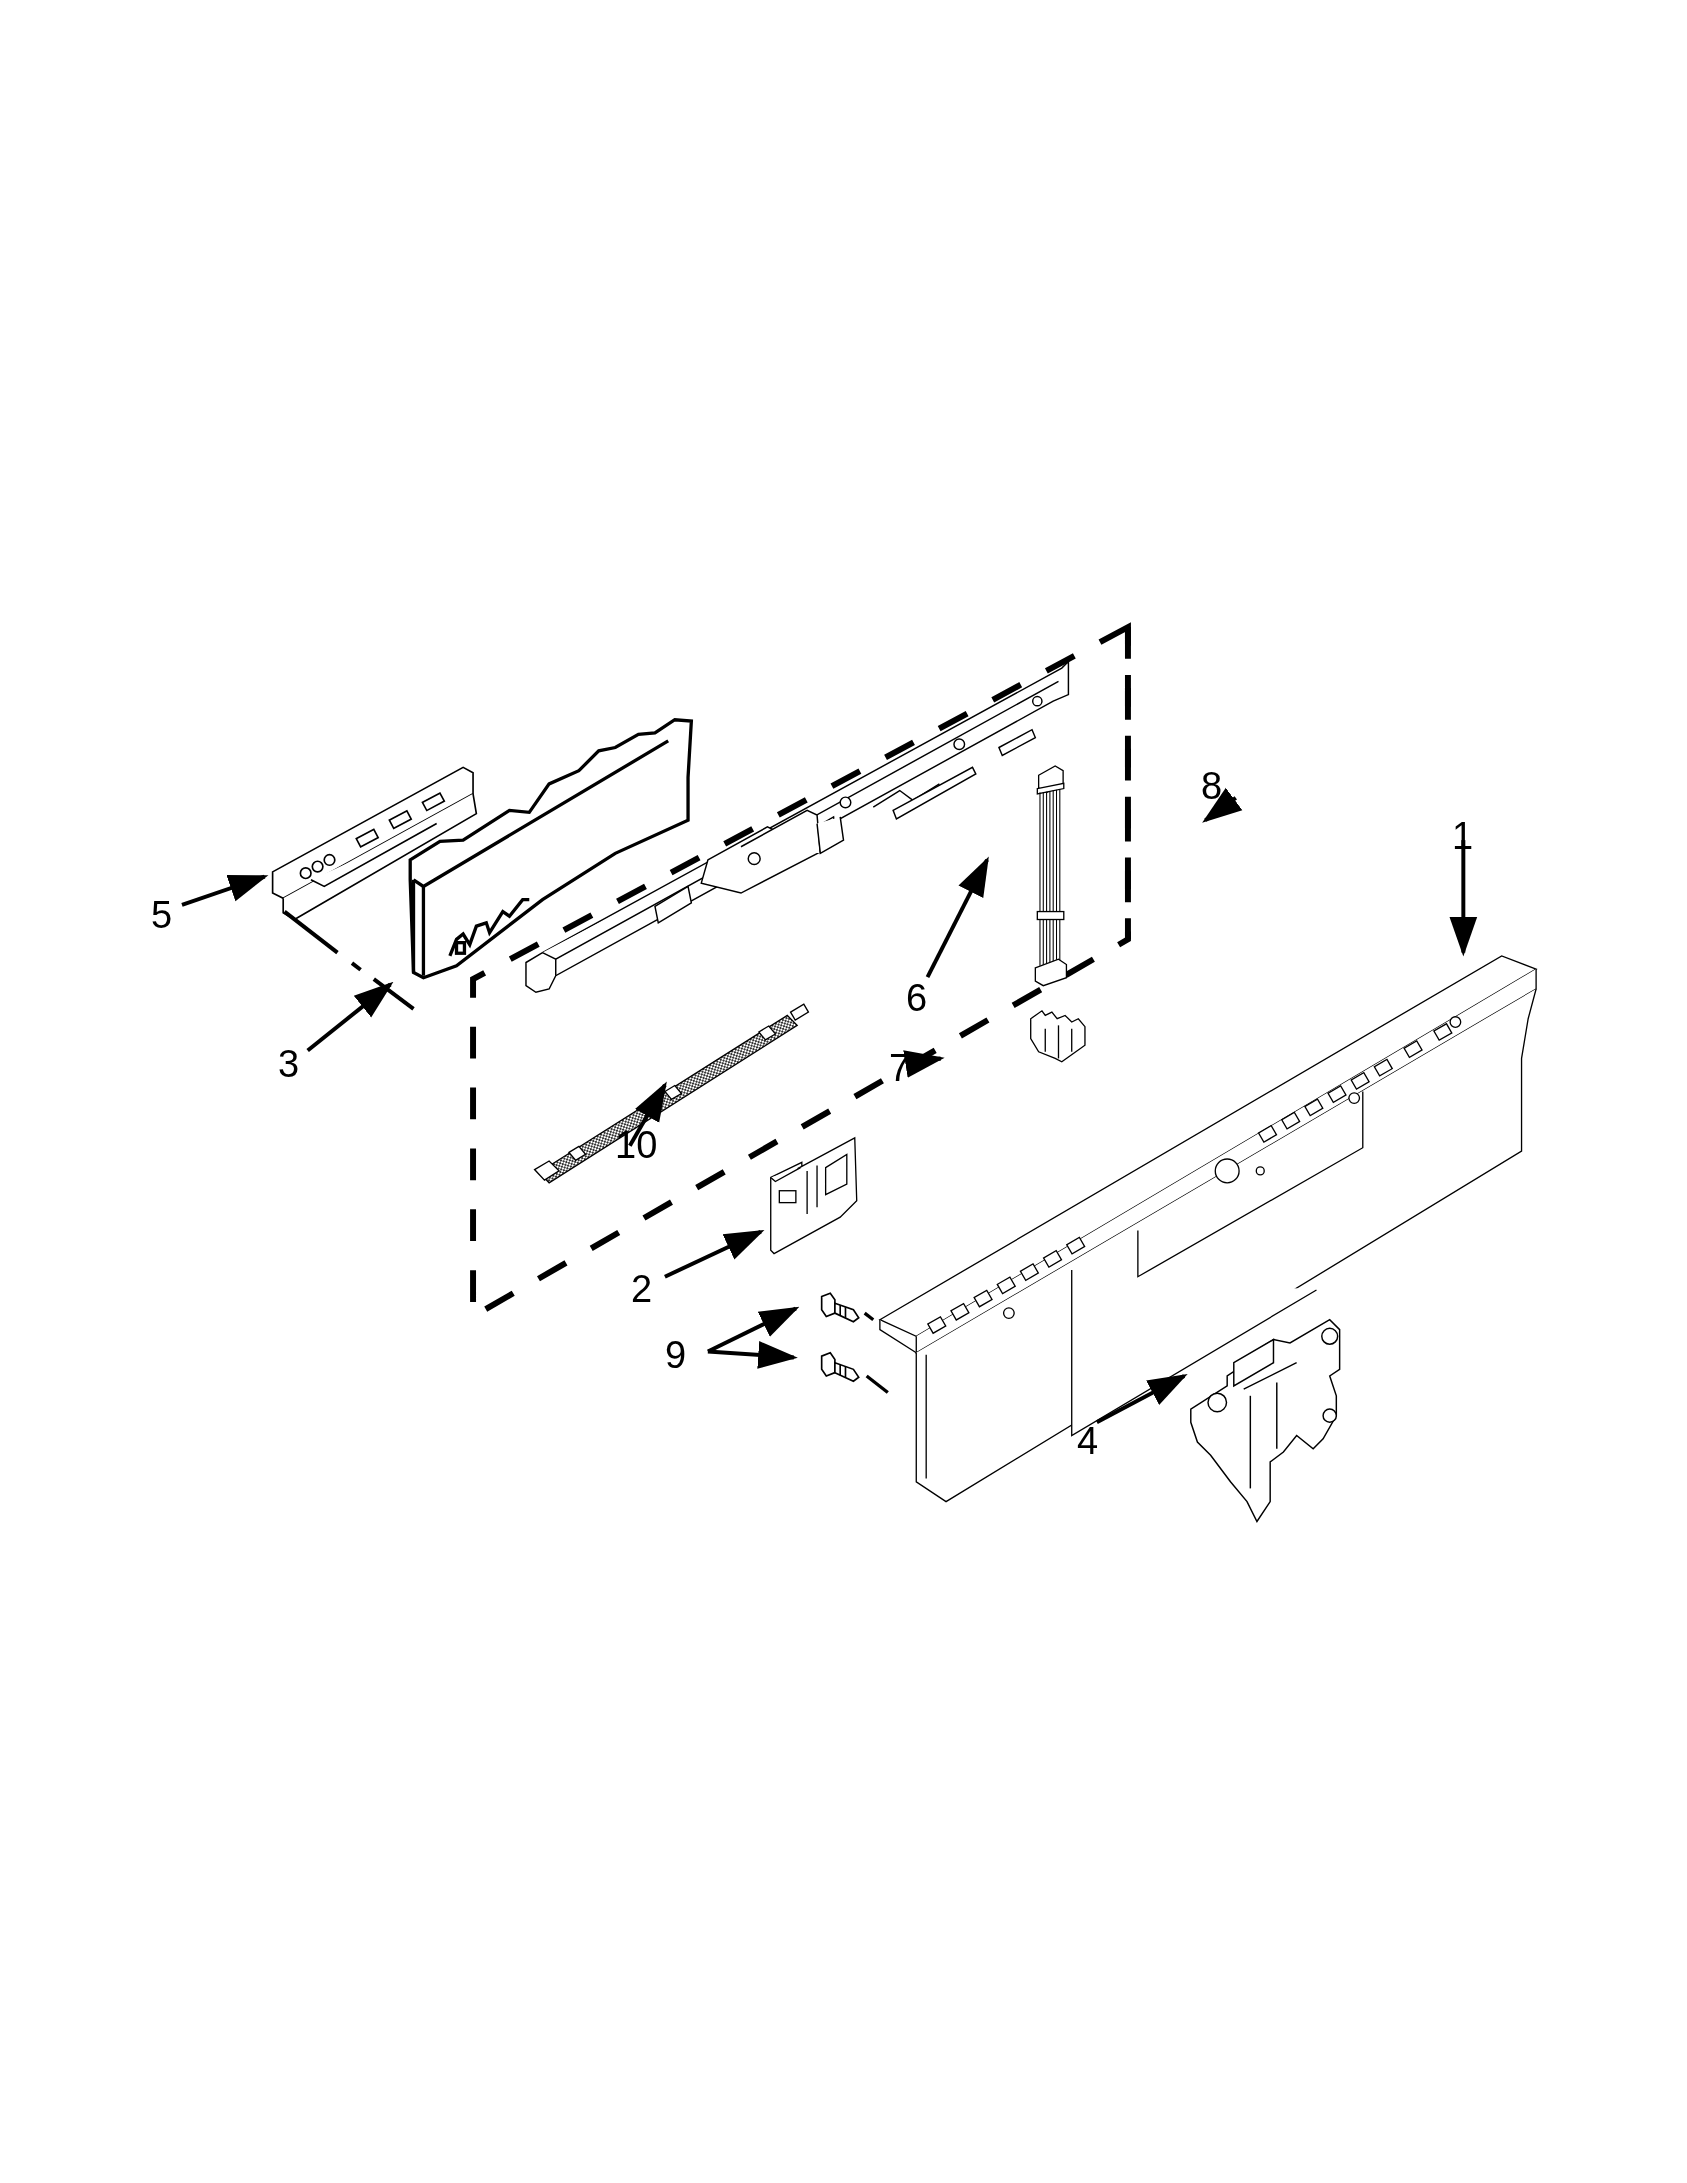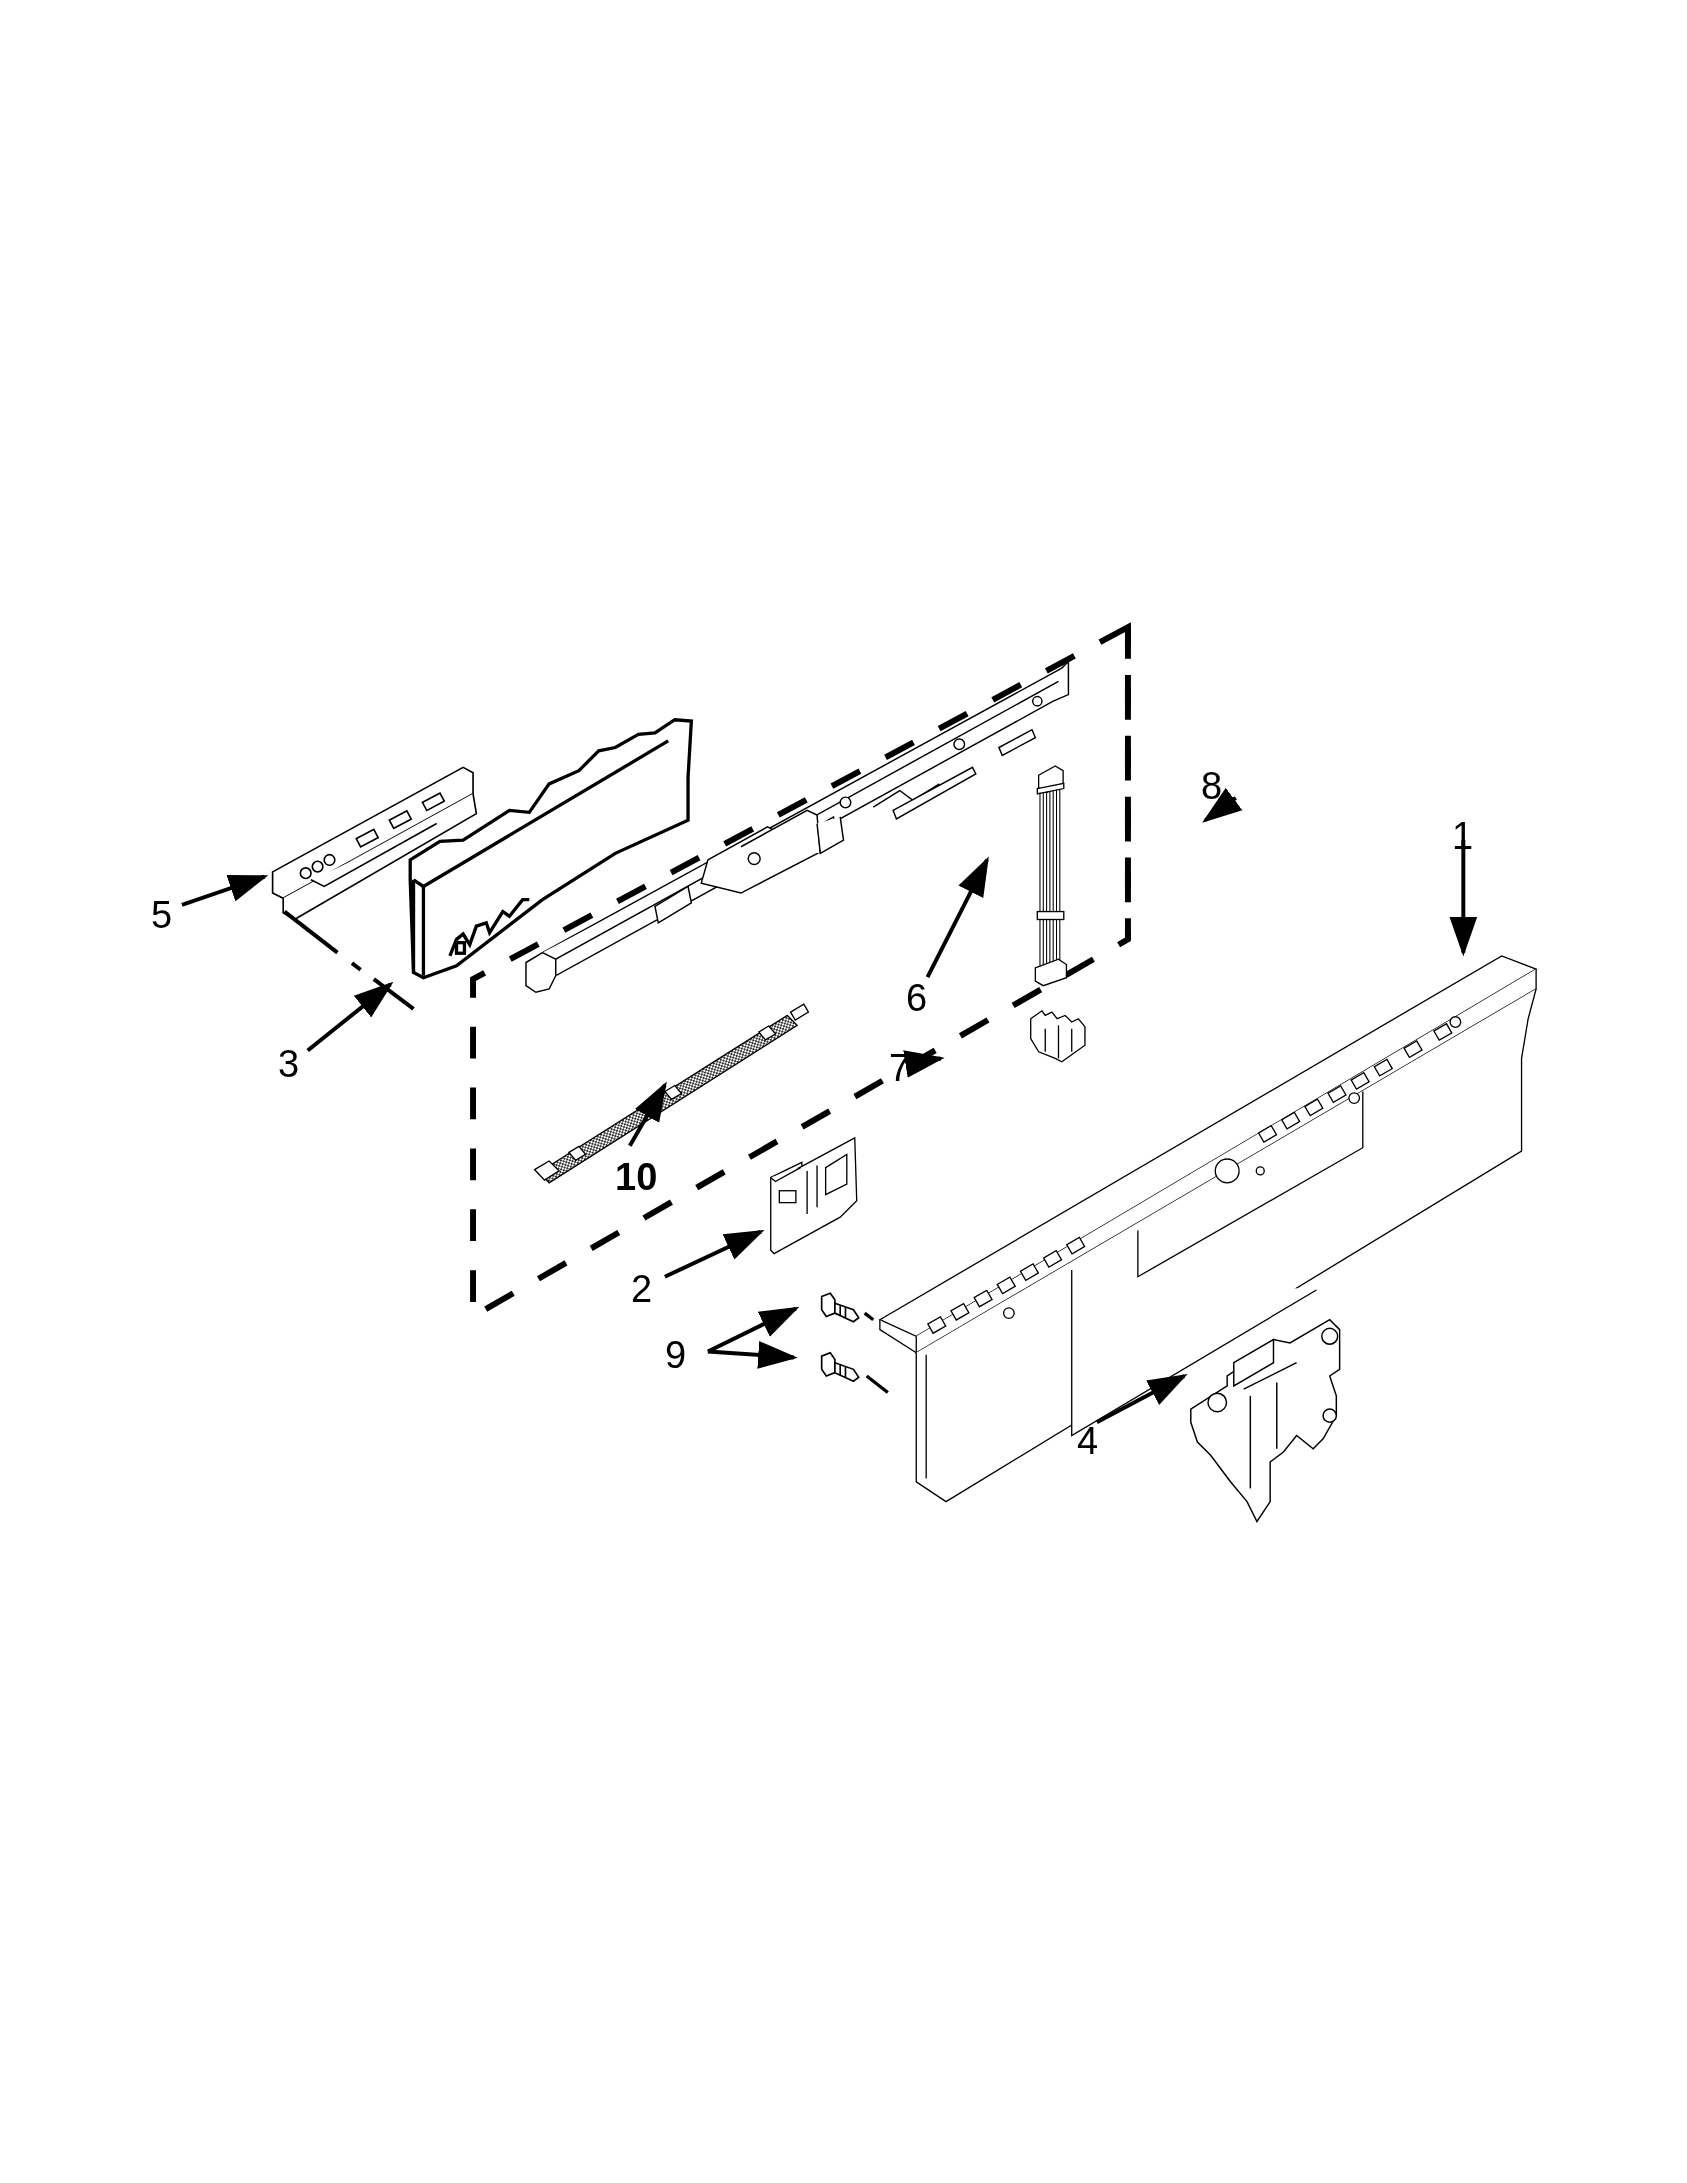--- a/index.html
+++ b/index.html
@@ -192,14 +192,14 @@
 
 <div class="callout" style="left:1452px;top:817px;">1</div>
 <div class="callout" style="left:631px;top:1270px;">2</div>
 <div class="callout" style="left:278px;top:1045px;">3</div>
 <div class="callout" style="left:1077px;top:1422px;">4</div>
 <div class="callout" style="left:151px;top:896px;">5</div>
 <div class="callout" style="left:906px;top:979px;">6</div>
 <div class="callout" style="left:889px;top:1049px;">7</div>
 <div class="callout" style="left:1201px;top:767px;">8</div>
 <div class="callout" style="left:665px;top:1336px;">9</div>
-<div class="callout" style="left:615px;top:1158px;font-weight:bold;">10</div>
+<div class="callout" style="left:615px;top:1126px;">10</div>
 
 
 </body></html>

